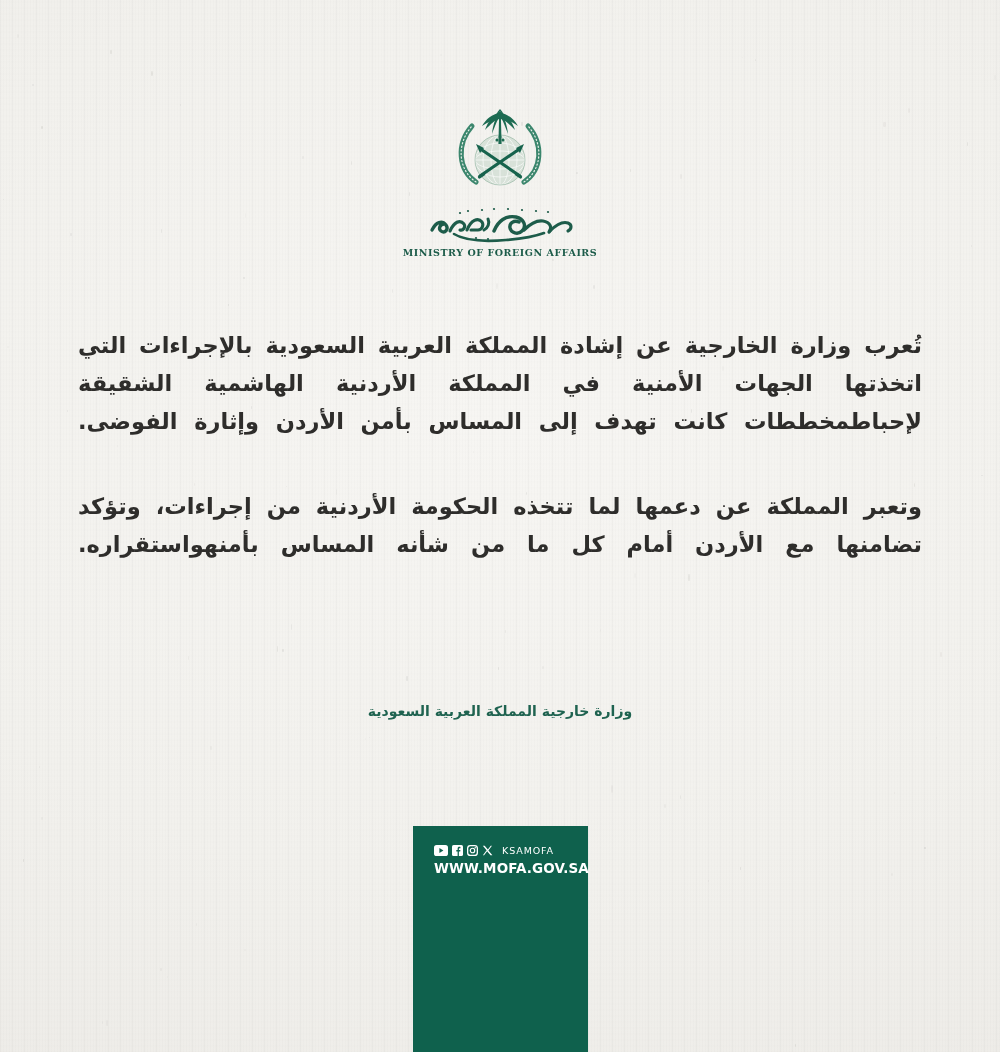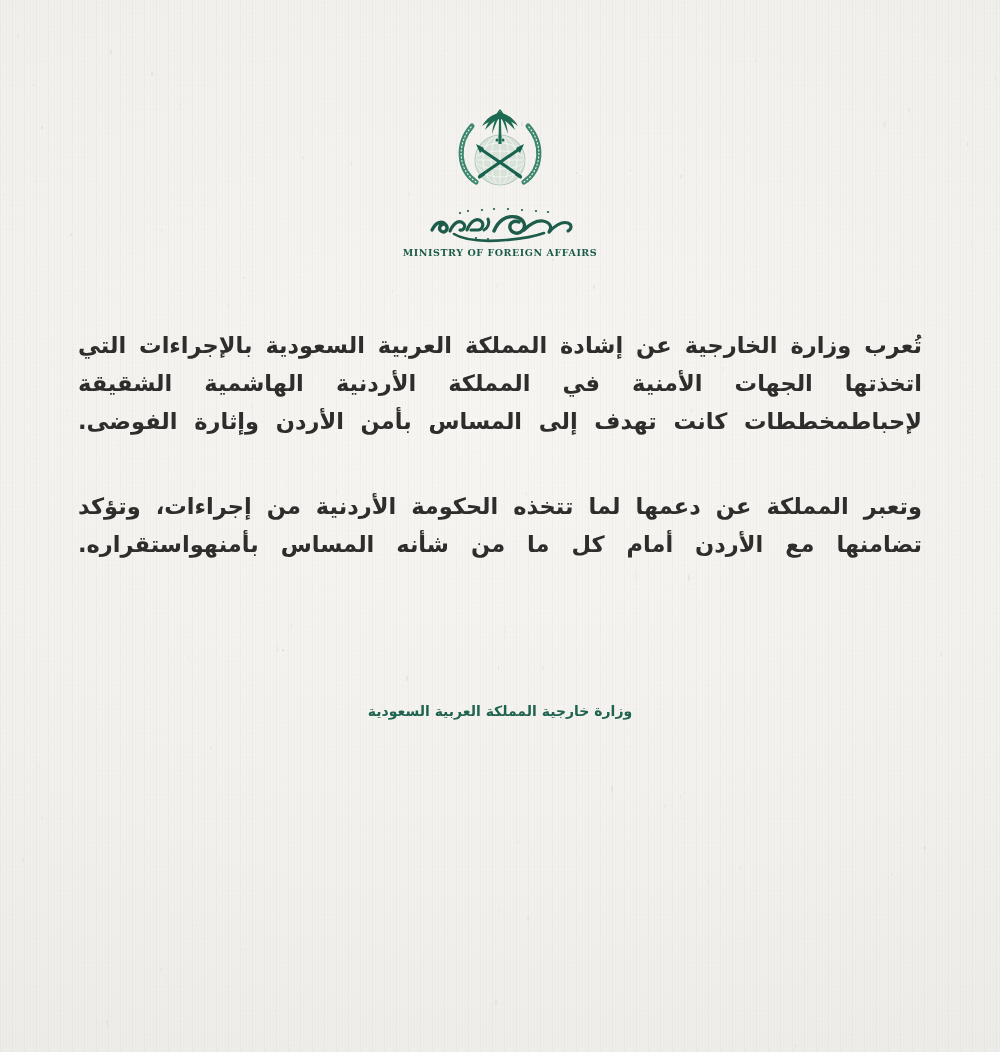--- a/index.html
+++ b/index.html
@@ -354,14 +354,45 @@
   <div class="body-copy">
     <p class="para p1"><span>تُعرب وزارة الخارجية عن إشادة المملكة العربية السعودية بالإجراءات التي اتخذتها الجهات الأمنية في المملكة الأردنية الهاشمية الشقيقة لإحباط</span><span class="tail">مخططات كانت تهدف إلى المساس بأمن الأردن وإثارة الفوضى.</span></p>
 
     <p class="para p2"><span>وتعبر المملكة عن دعمها لما تتخذه الحكومة الأردنية من إجراءات، وتؤكد تضامنها مع الأردن أمام كل ما من شأنه المساس بأمنه</span><span class="tail">واستقراره.</span></p>
   </div>
 
   <div class="signature">
     <div class="sig-line1">وزارة خارجية المملكة العربية السعودية</div>
   </div>
 
+  <div class="footer-card">
+    <div class="social-row">
+
+      <svg class="social-icon" width="14" height="11" viewBox="0 0 14 11">
+        <rect x="0" y="0" width="14" height="11" rx="2.6" fill="#ffffff"></rect>
+        <path d="M5.4 3 L9.4 5.5 L5.4 8 Z" fill="#0f614d"></path>
+      </svg>
+
+      <svg class="social-icon" width="11" height="11" viewBox="0 0 11 11">
+        <rect x="0" y="0" width="11" height="11" rx="1.6" fill="#ffffff"></rect>
+        <path d="M6.9 11 V6.6 H8.2 L8.4 5 H6.9 V4.1 C6.9 3.6 7.05 3.3 7.75 3.3 H8.45 V1.9
+                 C8.25 1.87 7.85 1.85 7.4 1.85 C6.35 1.85 5.6 2.5 5.6 3.85 V5 H4.3 V6.6
+                 H5.6 V11 Z" fill="#0f614d"></path>
+      </svg>
+
+      <svg class="social-icon" width="11" height="11" viewBox="0 0 11 11">
+        <rect x="0.65" y="0.65" width="9.7" height="9.7" rx="2.7" fill="none" stroke="#ffffff" stroke-width="1.3"></rect>
+        <circle cx="5.5" cy="5.5" r="2.25" fill="none" stroke="#ffffff" stroke-width="1.2"></circle>
+        <circle cx="8.25" cy="2.75" r="0.72" fill="#ffffff"></circle>
+      </svg>
+
+      <svg class="social-icon" width="11" height="11" viewBox="0 0 11 11">
+        <path d="M0.8 0.7 L4.6 5.3 L0.9 10.3 H2.1 L5.15 6.15 L8.5 10.3 H10.4 L6.4 5.45
+                 L9.95 0.7 H8.75 L5.85 4.6 L2.7 0.7 Z" fill="#ffffff"></path>
+      </svg>
+
+      <span class="handle">KSAMOFA</span>
+    </div>
+
+    <div class="website">WWW.MOFA.GOV.SA</div>
+  </div>
 
 </div>
 
 </body></html>

